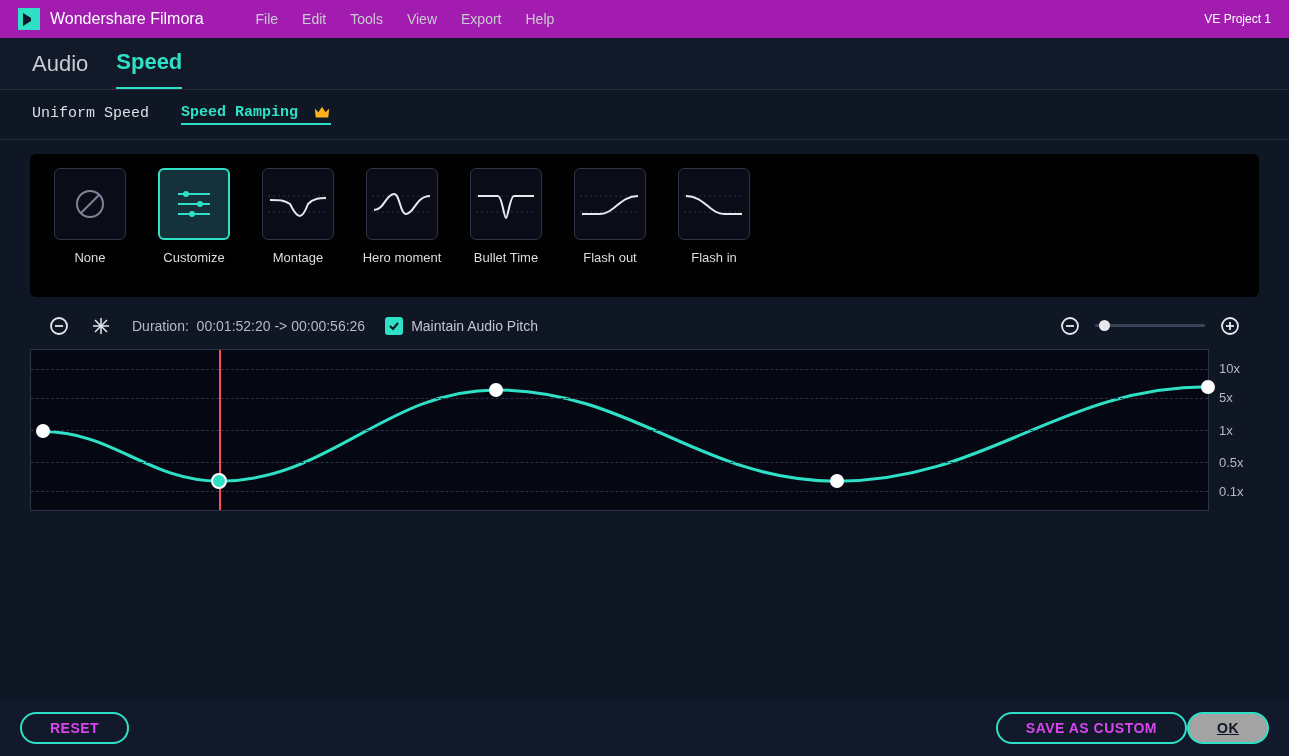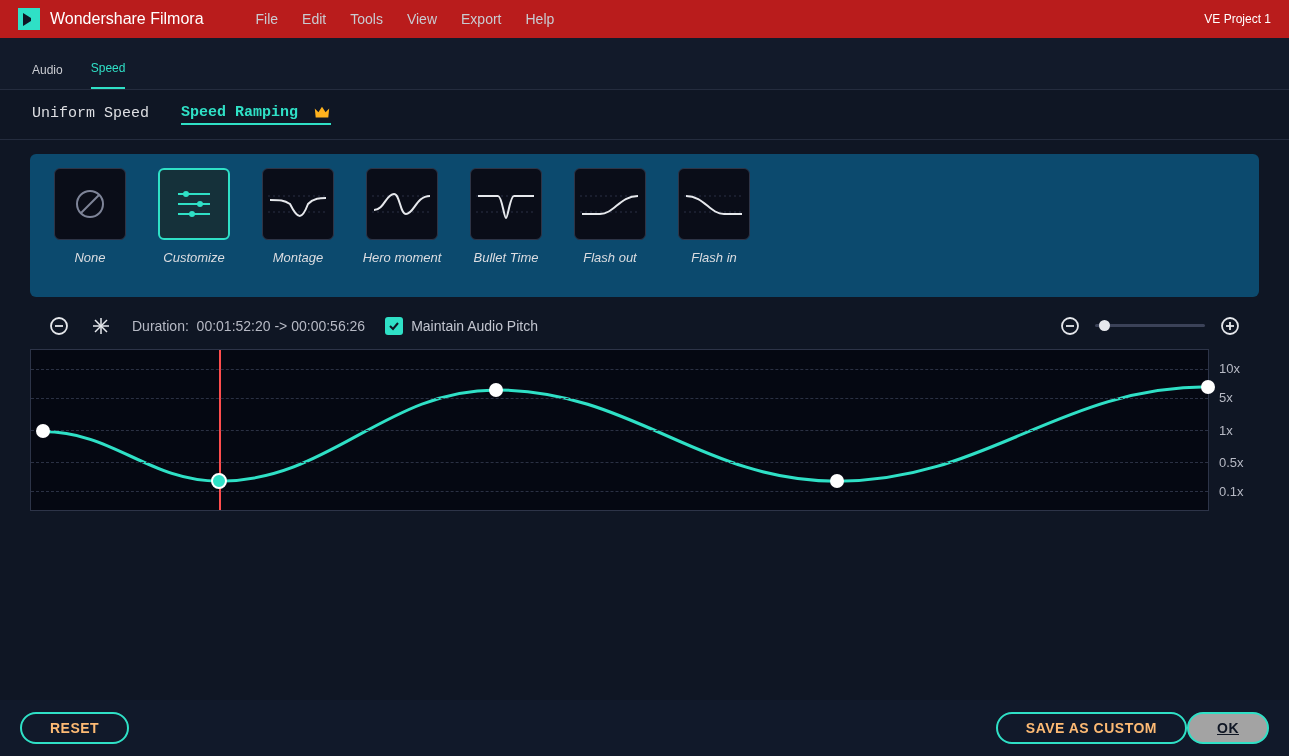--- a/index.html
+++ b/index.html
@@ -1,34 +1,34 @@
 <!DOCTYPE html>
 <html><head>
 <meta charset="utf-8">
 <style>
   * { margin: 0; padding: 0; box-sizing: border-box; }
   html, body { width: 1289px; height: 756px; font-family: "Segoe UI", Arial, sans-serif; background: #0f1624; color: #e6e8ec; overflow: hidden; }
   
-  .menubar { display: flex; align-items: center; height: 38px; padding: 0 18px; background: #b91c1c; font-size: 14px; }
+  .menubar { display: flex; align-items: center; height: 38px; padding: 0 18px; background: #a21caf; font-size: 14px; }
   .menubar .logo { width: 22px; height: 22px; background: #2fe0c6; position: relative; margin-right: 10px; }
   .menubar .logo::before { content: ""; position: absolute; inset: 4px; border-left: 8px solid #0f1624; border-top: 5px solid transparent; border-bottom: 5px solid transparent; top: 5px; left: 5px; }
   .menubar .brand { font-size: 16px; font-weight: 500; color: #ffffff; margin-right: 40px; }
   .menubar .menu-item { color: #c9cbd1; padding: 0 12px; cursor: pointer; }
   .menubar .project-name { margin-left: auto; color: #ffffff; font-size: 12px; }
   
-  .panel-tabs { display: flex; align-items: flex-end; height: 52px; padding: 0 32px; background: #121a2a; border-bottom: 1px solid #242c3e; gap: 28px; font-size: 12px; }
+  .panel-tabs { display: flex; align-items: flex-end; height: 52px; padding: 0 32px; background: #121a2a; border-bottom: 1px solid #242c3e; gap: 28px; font-size: 22px; }
   .panel-tabs .tab { color: #c9cbd1; padding-bottom: 12px; cursor: pointer; }
-  .panel-tabs .tab.active { color: #2fe0c6; font-weight: 400; border-bottom: 2px solid #2fe0c6; }
+  .panel-tabs .tab.active { color: #2fe0c6; font-weight: 700; border-bottom: 2px solid #2fe0c6; }
   
   .sub-tabs { display: flex; align-items: center; height: 50px; padding: 0 32px; gap: 32px; font-size: 15px; border-bottom: 1px solid #242c3e; font-family: Liberation Mono, monospace; }
   .sub-tabs .stab { color: #dedfe3; cursor: pointer; padding-bottom: 2px; }
   .sub-tabs .stab.active { color: #2fe0c6; font-weight: 600; border-bottom: 2px solid #2fe0c6; }
   .crown { width: 18px; height: 14px; display: inline-block; margin-left: 6px; vertical-align: middle; }
   
-  .presets-container { margin: 14px 30px 0 30px; background: #0c4a6e; border-radius: 6px; padding: 14px 20px 30px 20px; font-style: italic; }
+  .presets-container { margin: 14px 30px 0 30px; background: #000000; border-radius: 6px; padding: 14px 20px 30px 20px; }
   .presets { display: flex; gap: 24px; }
   .preset { display: flex; flex-direction: column; align-items: center; width: 80px; cursor: pointer; }
   .preset .thumb { width: 72px; height: 72px; border-radius: 6px; display: flex; align-items: center; justify-content: center; background: #0a0d18; border: 1px solid #2e3446; margin-bottom: 10px; }
   .preset.selected .thumb { border: 2px solid #2fe0c6; background: #15313a; }
   .preset .label { font-size: 13px; color: #dcdde1; text-align: center; line-height: 1.3; white-space: nowrap; }
   .preset .label.wrap { white-space: normal; width: 80px; }
   .thumb svg { display: block; }
   
   .ramptool { display: flex; align-items: center; height: 46px; padding: 0 48px; font-size: 14px; color: #c2c5cf; gap: 20px; margin-top: 6px; }
   .ramptool .icon-btn { width: 22px; height: 22px; display: flex; align-items: center; justify-content: center; cursor: pointer; color: #e6e8ec; }
@@ -43,21 +43,21 @@
   .graph { position: relative; flex: 1; background: #050812; border: 1px solid #2d3448; }
   .graph .gridline { position: absolute; left: 0; right: 0; border-top: 1px dashed #2b3144; }
   .graph .playhead { position: absolute; top: 0; bottom: 0; width: 2px; background: #ff4d4d; }
   .graph svg.curve { position: absolute; inset: 0; width: 100%; height: 100%; }
   .graph .cp { position: absolute; width: 14px; height: 14px; border-radius: 50%; background: #ffffff; transform: translate(-50%, -50%); cursor: grab; }
   .graph .cp.sel { background: #2fe0c6; border: 2px solid #ffffff; width: 16px; height: 16px; }
   .scale { width: 50px; position: relative; font-size: 13px; color: #b6b9c4; }
   .scale span { position: absolute; left: 10px; transform: translateY(-50%); }
   
   .footer { position: absolute; bottom: 0; left: 0; right: 0; height: 56px; display: flex; align-items: center; padding: 0 20px; background: #11192a; }
-  .btn { height: 32px; border-radius: 16px; border: 2px solid #2fe0c6; background: transparent; color: #fdba74; font-size: 14px; font-weight: 600; padding: 0 28px; cursor: pointer; letter-spacing: 0.5px; }
+  .btn { height: 32px; border-radius: 16px; border: 2px solid #2fe0c6; background: transparent; color: #d946ef; font-size: 14px; font-weight: 600; padding: 0 28px; cursor: pointer; letter-spacing: 0.5px; }
   .btn.primary { background: #a3a3a3; color: #0f1624; text-decoration: underline; }
   .footer .right { margin-left: auto; display: flex; }
 </style>
 </head>
 <body>
 
 <div class="menubar">
   <div class="logo"></div>
   <div class="brand">Wondershare Filmora</div>
   <div class="menu-item">File</div>

